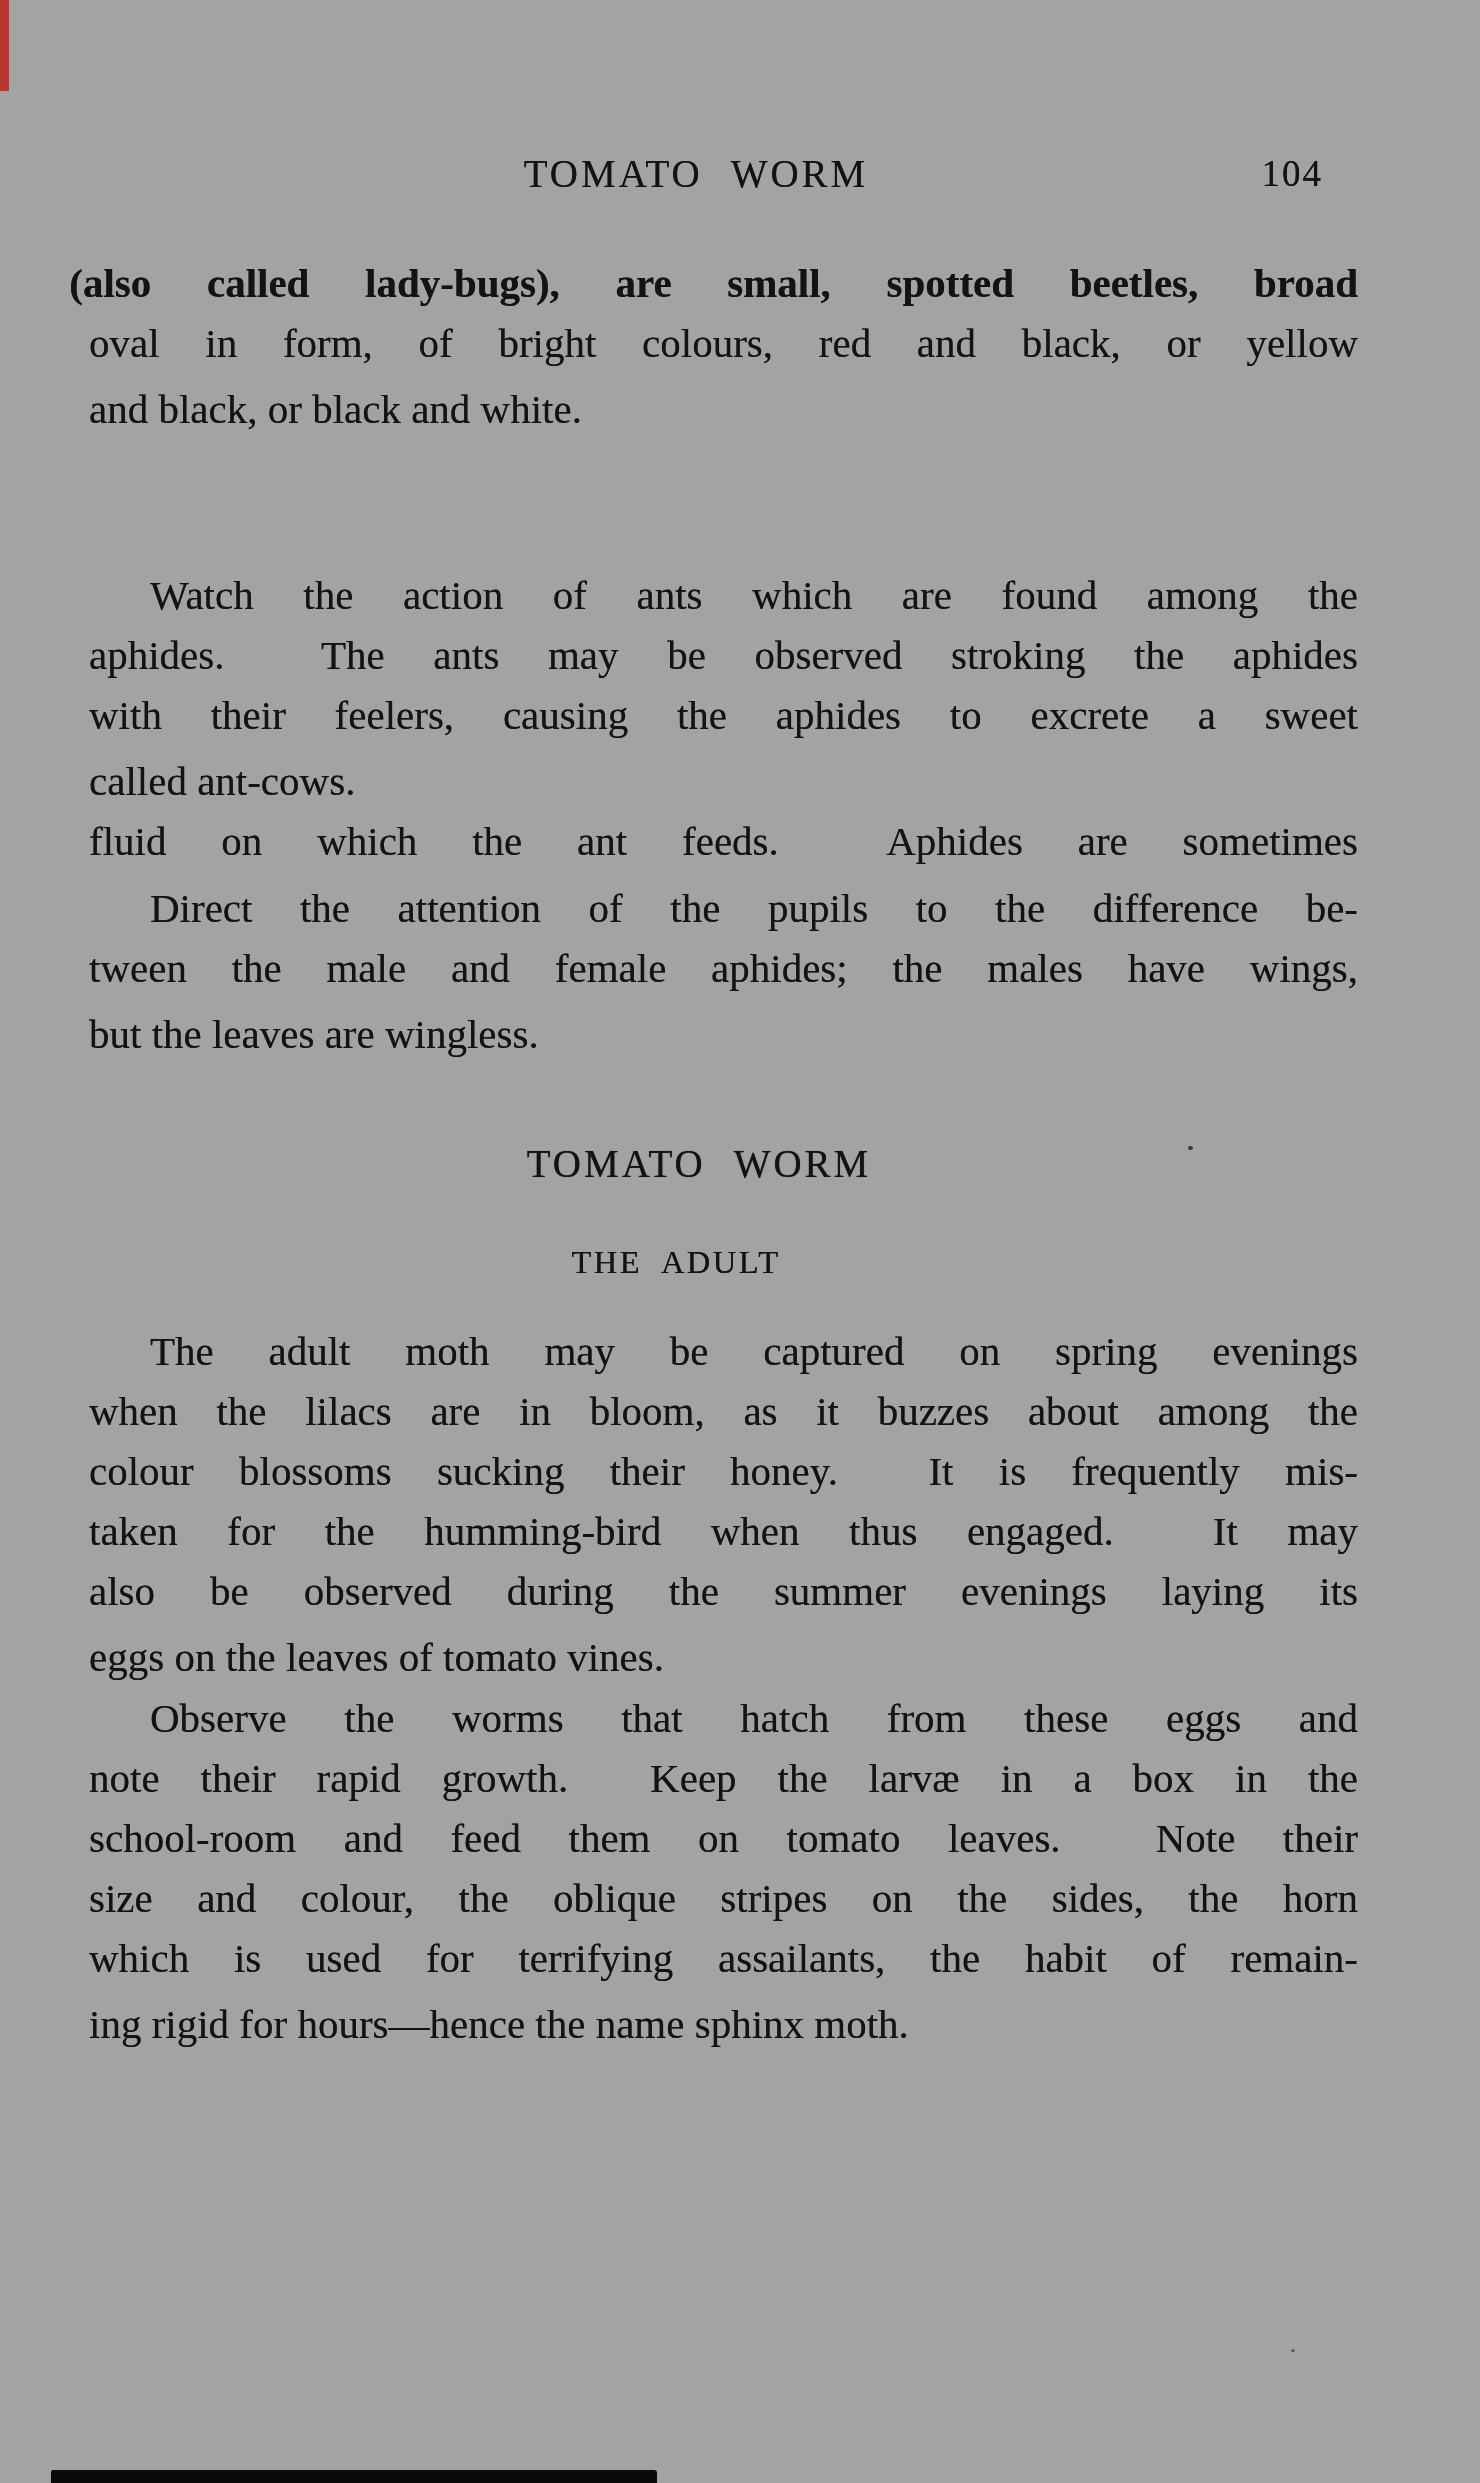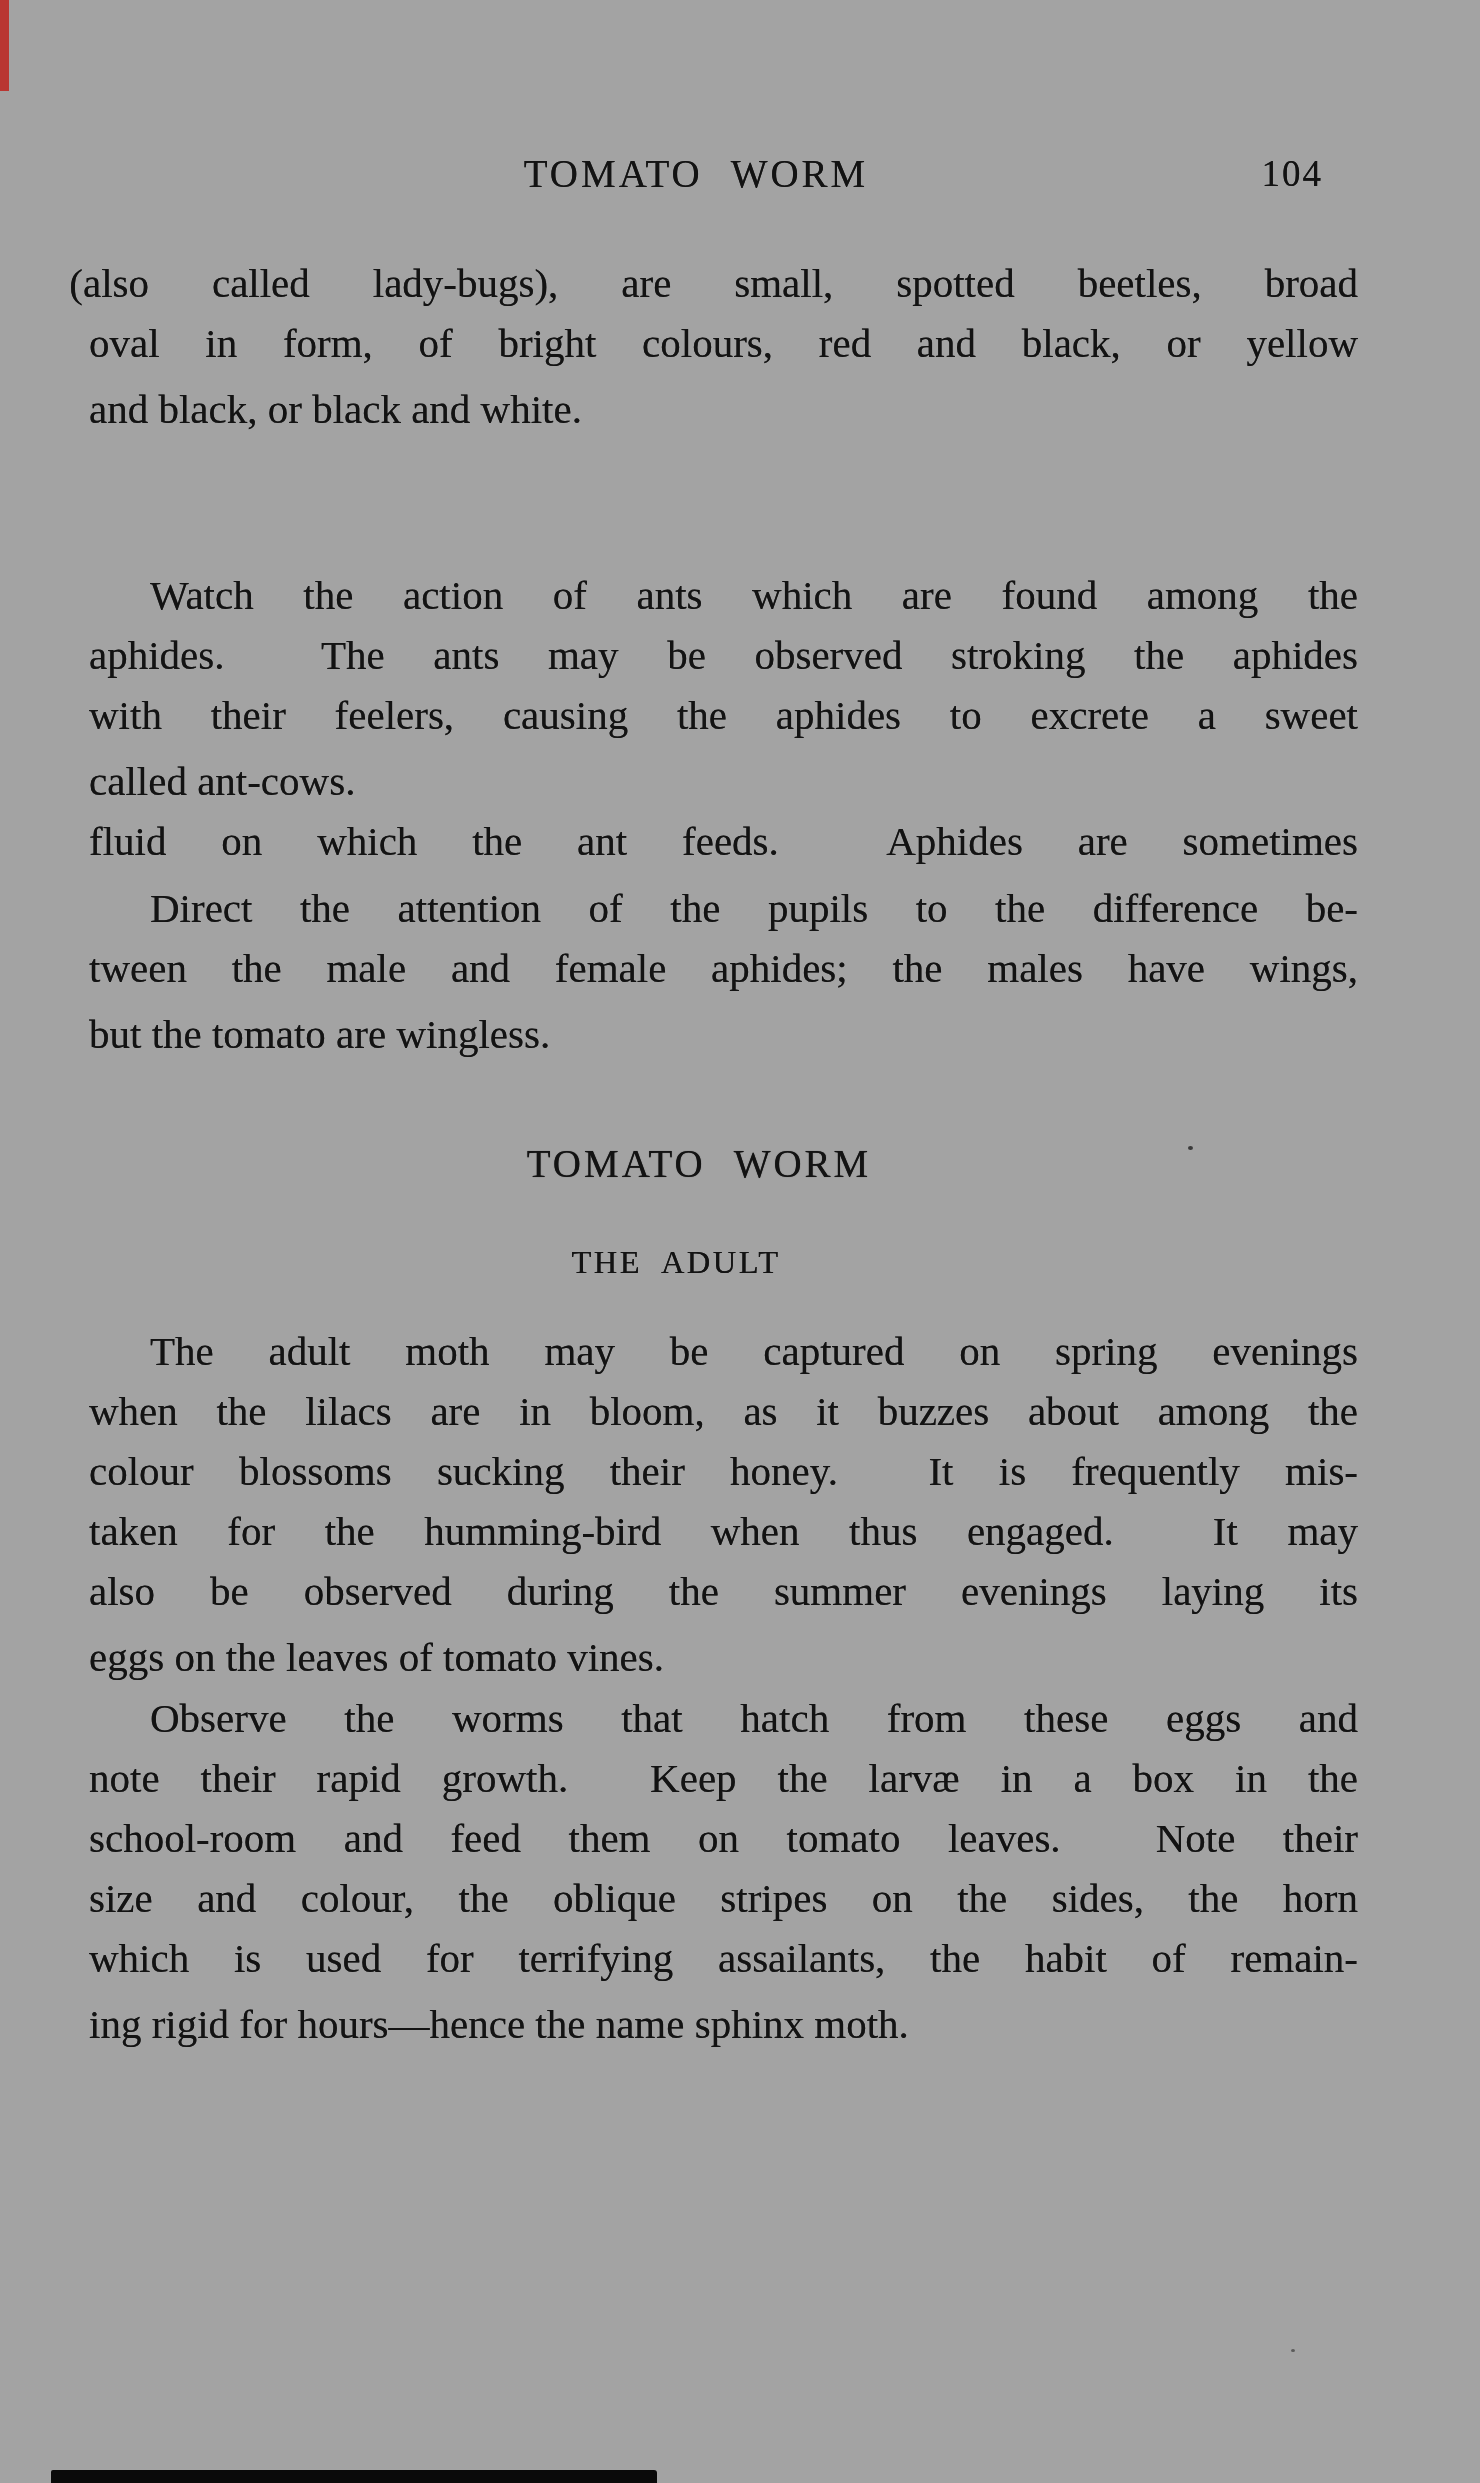--- a/index.html
+++ b/index.html
@@ -43,21 +43,21 @@
   }
   .line {
     font-size: 41px;
     line-height: 60px;
     text-align: justify;
     text-align-last: justify;
     white-space: pre-wrap;
   }
   .line.last { text-align-last: left; margin-top: 6px; }
   .line.indent { text-indent: 61px; }
-  .line.hang { text-indent: -19.7px; }
+  .line.hang { text-indent: -19.7px; font-weight: bold; }
   #para-1 { top: 253px; }
   #para-2 { top: 436px; }
   #para-3 { top: 565px; }
   #para-4 { top: 878px; }
   #para-5 { top: 1321px; }
   #para-6 { top: 1688px; }
   #para-7 { top: 2062px; }
   
   .section-heading {
     position: absolute;
@@ -130,21 +130,21 @@
   <div class="para" id="para-3">
       <div class="line indent">Watch the action of ants which are found among the</div>
       <div class="line">aphides.  The ants may be observed stroking the aphides</div>
       <div class="line">with their feelers, causing the aphides to excrete a sweet</div>
       <div class="line last">called ant-cows.</div>
       <div class="line">fluid on which the ant feeds.  Aphides are sometimes</div>
     </div>
   <div class="para" id="para-4">
       <div class="line indent">Direct the attention of the pupils to the difference be-</div>
       <div class="line">tween the male and female aphides; the males have wings,</div>
-      <div class="line last">but the tomato are wingless.</div>
+      <div class="line last">but the leaves are wingless.</div>
     </div>
 
   <div class="section-heading">TOMATO WORM</div>
   <div class="speck-1"></div>
   <div class="section-subheading">THE ADULT</div>
 
   <div class="para" id="para-5">
       <div class="line indent">The adult moth may be captured on spring evenings</div>
       <div class="line">when the lilacs are in bloom, as it buzzes about among the</div>
       <div class="line">colour blossoms sucking their honey.  It is frequently mis-</div>

